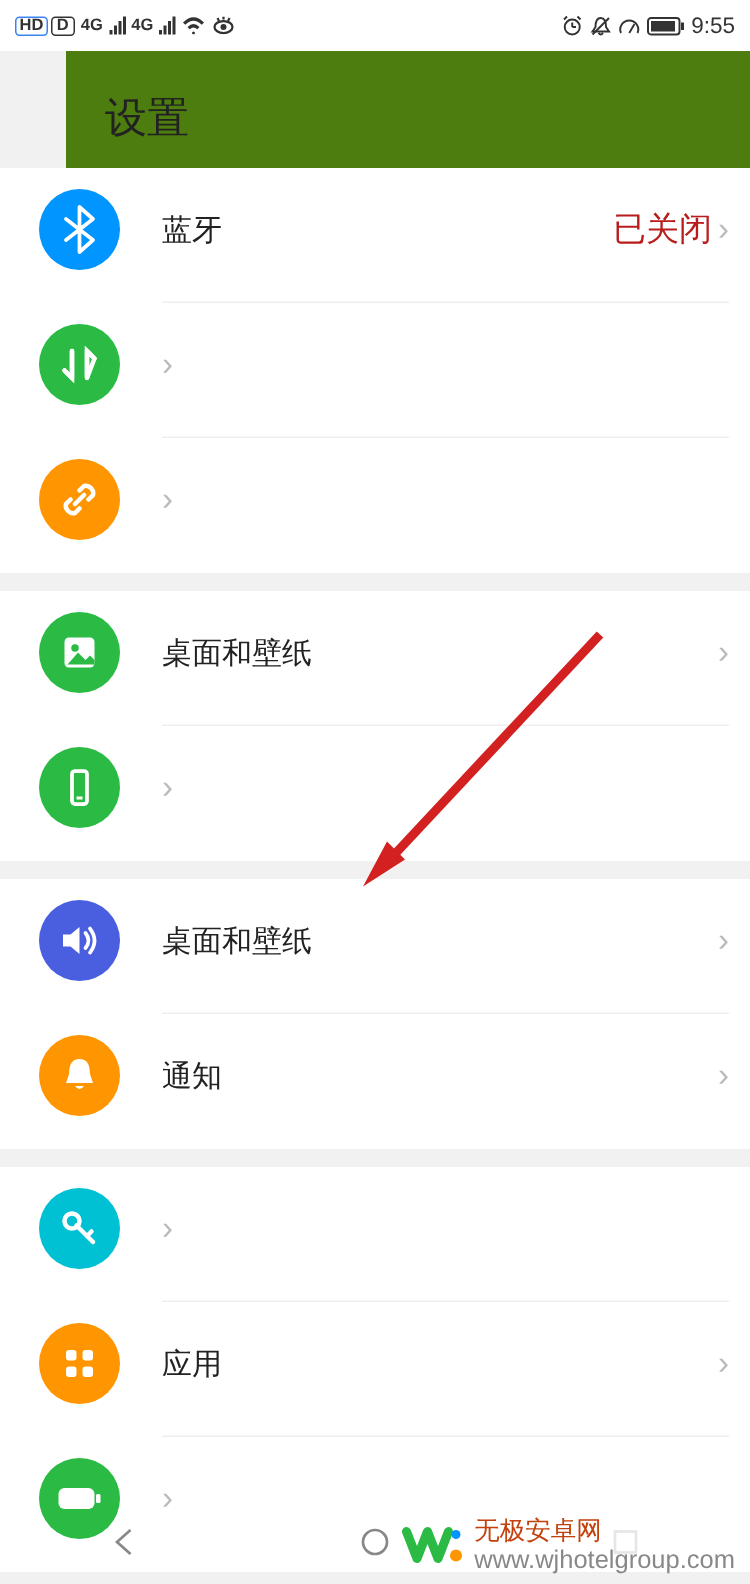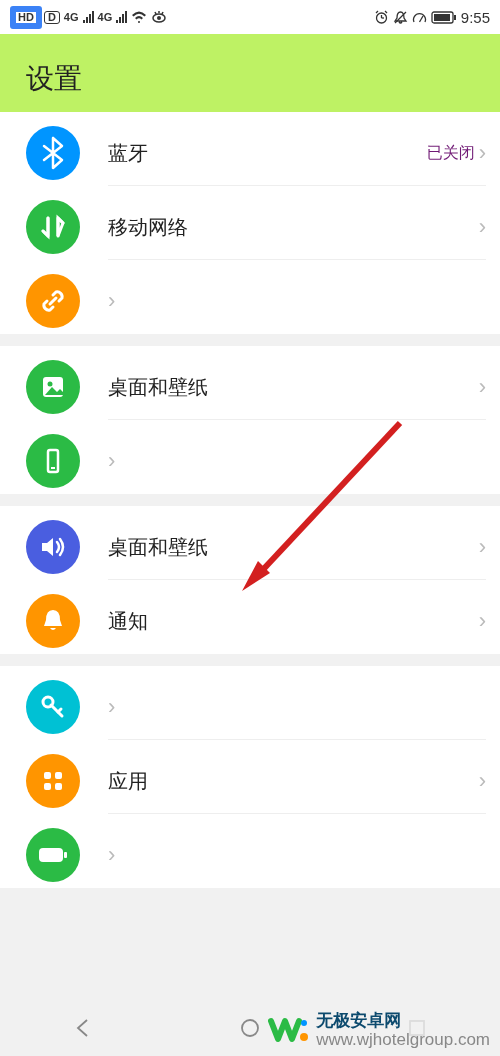--- a/index.html
+++ b/index.html
@@ -16,33 +16,34 @@
       background: #fff;
       display: flex;
       align-items: center;
       justify-content: space-between;
       padding: 0 10px;
       font-size: 15px;
       color: #333;
     }
     .status-left, .status-right { display: flex; align-items: center; gap: 4px; }
     .status-left span, .status-right span { line-height: 1; }
-    .hd-badge { border: 6px solid #3b82f6; border-radius: 3px; padding: 0 2px; font-size: 11px; font-weight: bold; }
+    .hd-badge { border: 1px solid #3b82f6; border-radius: 3px; padding: 0 2px; font-size: 11px; font-weight: bold; }
     .n-badge { border: 1px solid #333; border-radius: 3px; padding: 0 3px; font-size: 11px; font-weight: bold; margin-left: -2px; }
     .header {
-      background: #bef264;
+      background: #4d7c0f;
       padding: 26px 26px 14px 26px;
+      margin-left: 44px;
     }
     .header-title { font-size: 28px; color: #222; font-weight: 500; }
     .section { background: #fff; margin-bottom: 12px; }
     .section:last-of-type { margin-bottom: 0; }
     .row {
       display: flex;
       align-items: center;
-      padding: 14px 14px 6px 26px;
+      padding: 14px 14px 22px 26px;
       position: relative;
     }
     .row::after {
       content: "";
       position: absolute;
       bottom: 0;
       left: 108px;
       right: 14px;
       height: 1px;
       background: #eee;
@@ -53,21 +54,21 @@
       border-radius: 50%;
       display: flex; align-items: center; justify-content: center;
       margin-right: 28px;
       flex-shrink: 0;
     }
     .row-label {
       font-size: 20px;
       color: #222;
       flex: 1;
     }
-    .row-value { font-size: 16px; color: #701a75; margin-right: 4px; }
+    .row-value { font-size: 22px; color: #b91c1c; margin-right: 4px; }
     .chevron {
       color: #bbb;
       font-size: 22px;
       line-height: 1;
     }
     .bg-blue { background: #0095ff; }
     .bg-green { background: #2bbb45; }
     .bg-orange { background: #ff9500; }
     .bg-indigo { background: #4a5ee0; }
     .bg-cyan { background: #00c1d4; }
@@ -91,21 +92,21 @@
     .watermark {
       position: absolute;
       bottom: 6px;
       right: 10px;
       display: flex;
       align-items: center;
       gap: 6px;
       background: rgba(255,255,255,0.0);
     }
     .watermark-text { display: flex; flex-direction: column; line-height: 1.15; }
-    .watermark-text .t1 { font-size: 17px; color: #0c4a6e; font-weight: 700; }
+    .watermark-text .t1 { font-size: 17px; color: #c2410c; font-weight: 400; }
     .watermark-text .t2 { font-size: 17px; color: #888; }
     svg { display: block; }
     .signal-bars { display: inline-flex; align-items: flex-end; gap: 1px; height: 12px; }
     .signal-bars span { width: 2px; background: #333; }
     .signal-bars span:nth-child(1){height:3px;} .signal-bars span:nth-child(2){height:6px;}
     .signal-bars span:nth-child(3){height:9px;} .signal-bars span:nth-child(4){height:12px;}
   </style>
 </head>
 <body>
 
@@ -190,21 +191,20 @@
     <div class="row-value">已关闭</div>
     <div class="chevron">›</div>
   </div>
   <div class="row">
     <div class="icon-wrap bg-green">
       <svg width="30" height="30" viewBox="0 0 30 30">
           <path d="M10 6 L10 24 L5 19 M20 6 L20 24 L25 11 M20 6 L25 11" fill="none" stroke="#fff" stroke-width="3" stroke-linecap="round"></path>
           <path d="M10 24 L5 19 M10 6 L10 24 M20 24 L20 6 L25 11" fill="none" stroke="#fff" stroke-width="3" stroke-linecap="round"></path>
         </svg>
     </div>
-    <div class="row-label">移动网络</div>
     <div class="chevron">›</div>
   </div>
   <div class="row">
     <div class="icon-wrap bg-orange">
       <svg width="30" height="30" viewBox="0 0 30 30">
           <path d="M12 18 L18 12 M9 15 L6 18 A5 5 0 0 0 12 24 L15 21 M15 9 L18 6 A5 5 0 0 1 24 12 L21 15" fill="none" stroke="#fff" stroke-width="3" stroke-linecap="round"></path>
         </svg>
     </div>
     <div class="chevron">›</div>
   </div>

